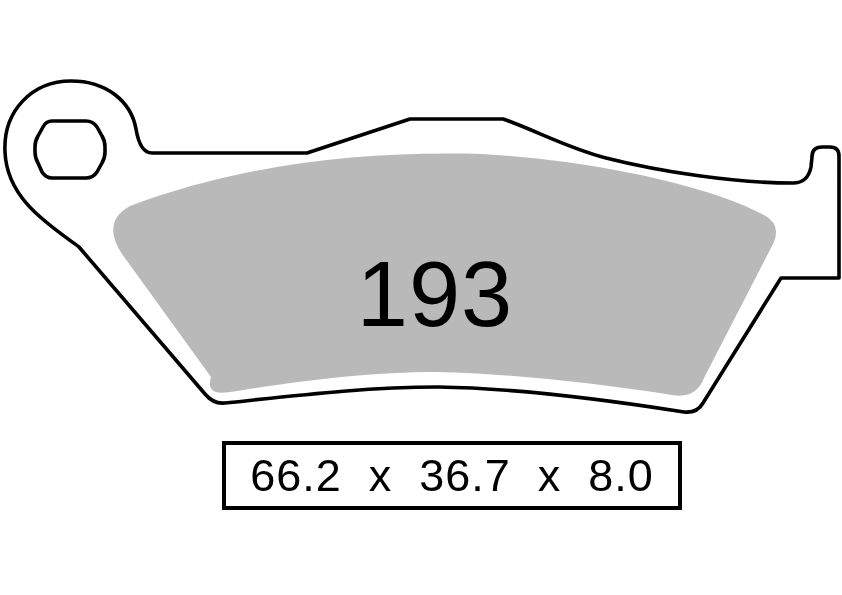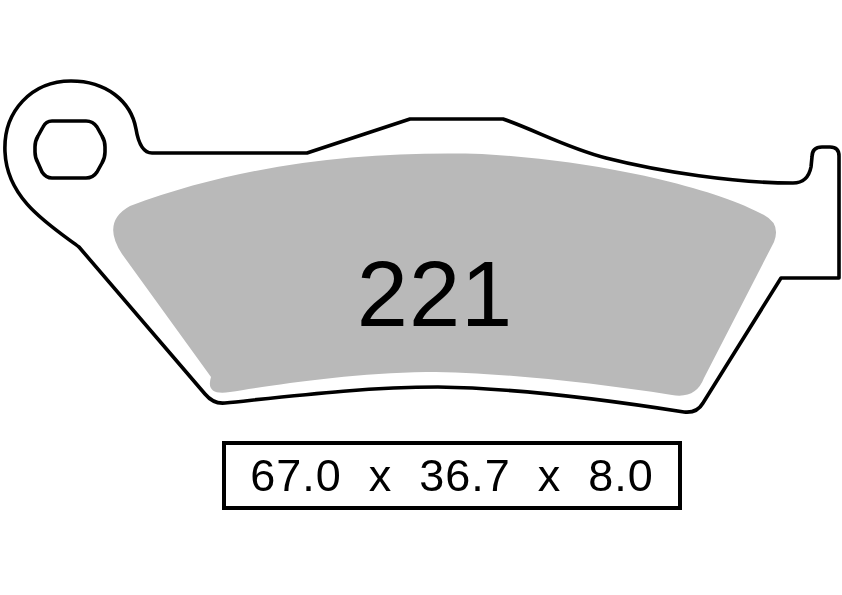--- a/index.html
+++ b/index.html
@@ -114,19 +114,19 @@
              Q 46,178 42,172
              L 38,163
              Q 35,158 35,152
              L 35,147
              Q 35,141 38,136
              L 43,127
              Q 46,121 52,121
              Z"></path>
   </svg>
 
-  <div class="pad-number">221</div>
+  <div class="pad-number">193</div>
 
   <div class="dimensions-box">
-    <span class="dimensions-text">67.0  x  36.7  x  8.0</span>
+    <span class="dimensions-text">66.2  x  36.7  x  8.0</span>
   </div>
 
 </div>
 
 </body></html>

